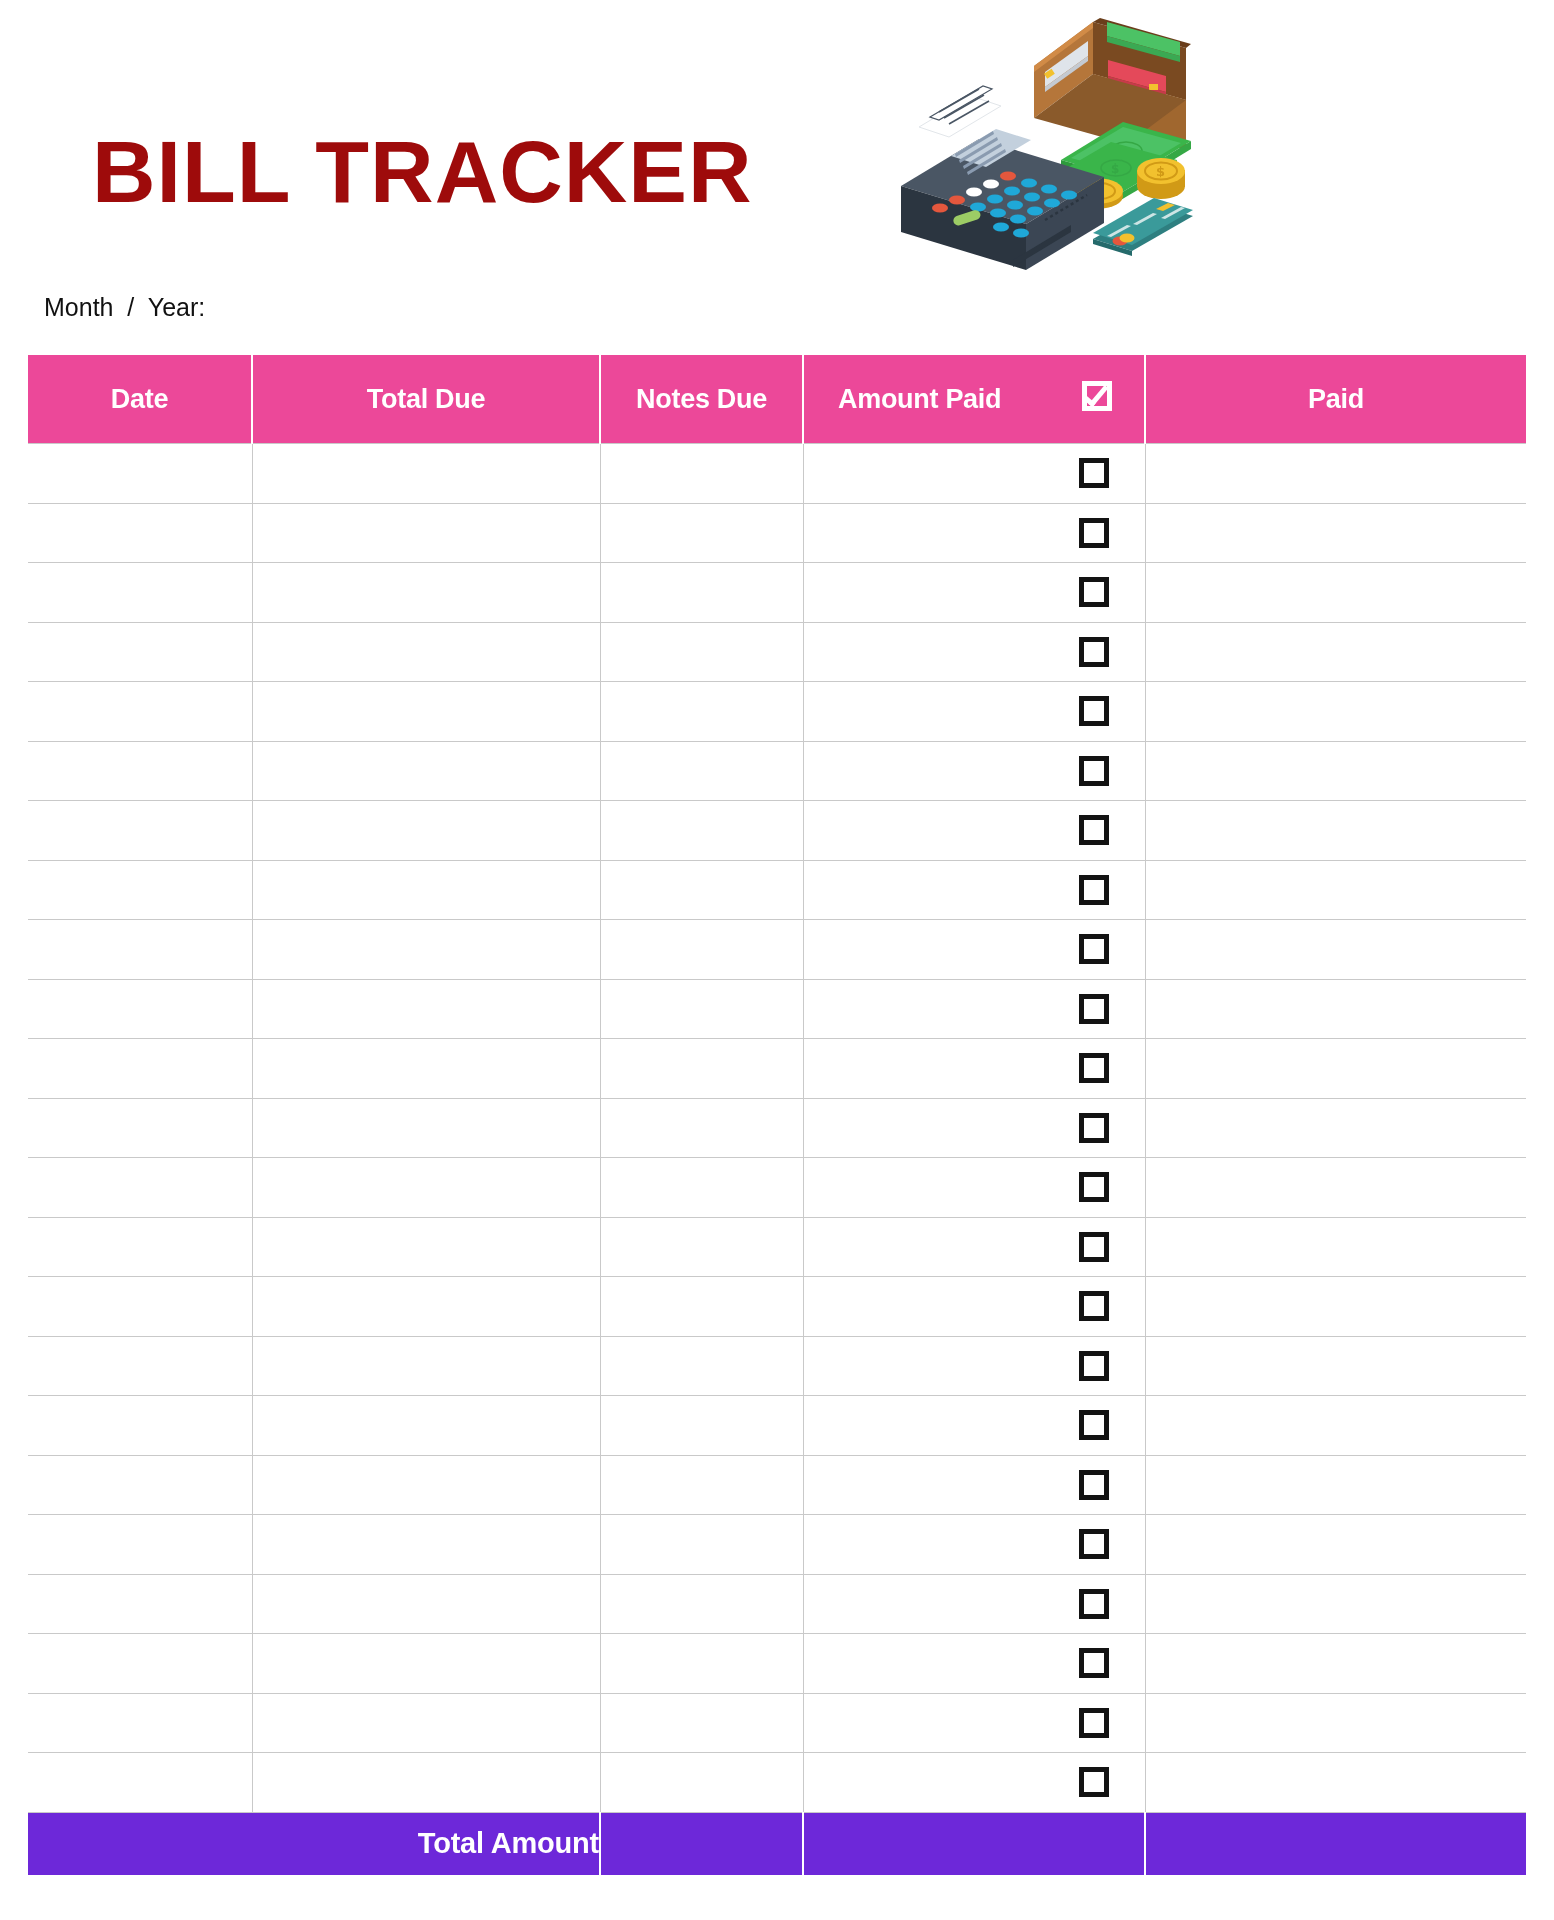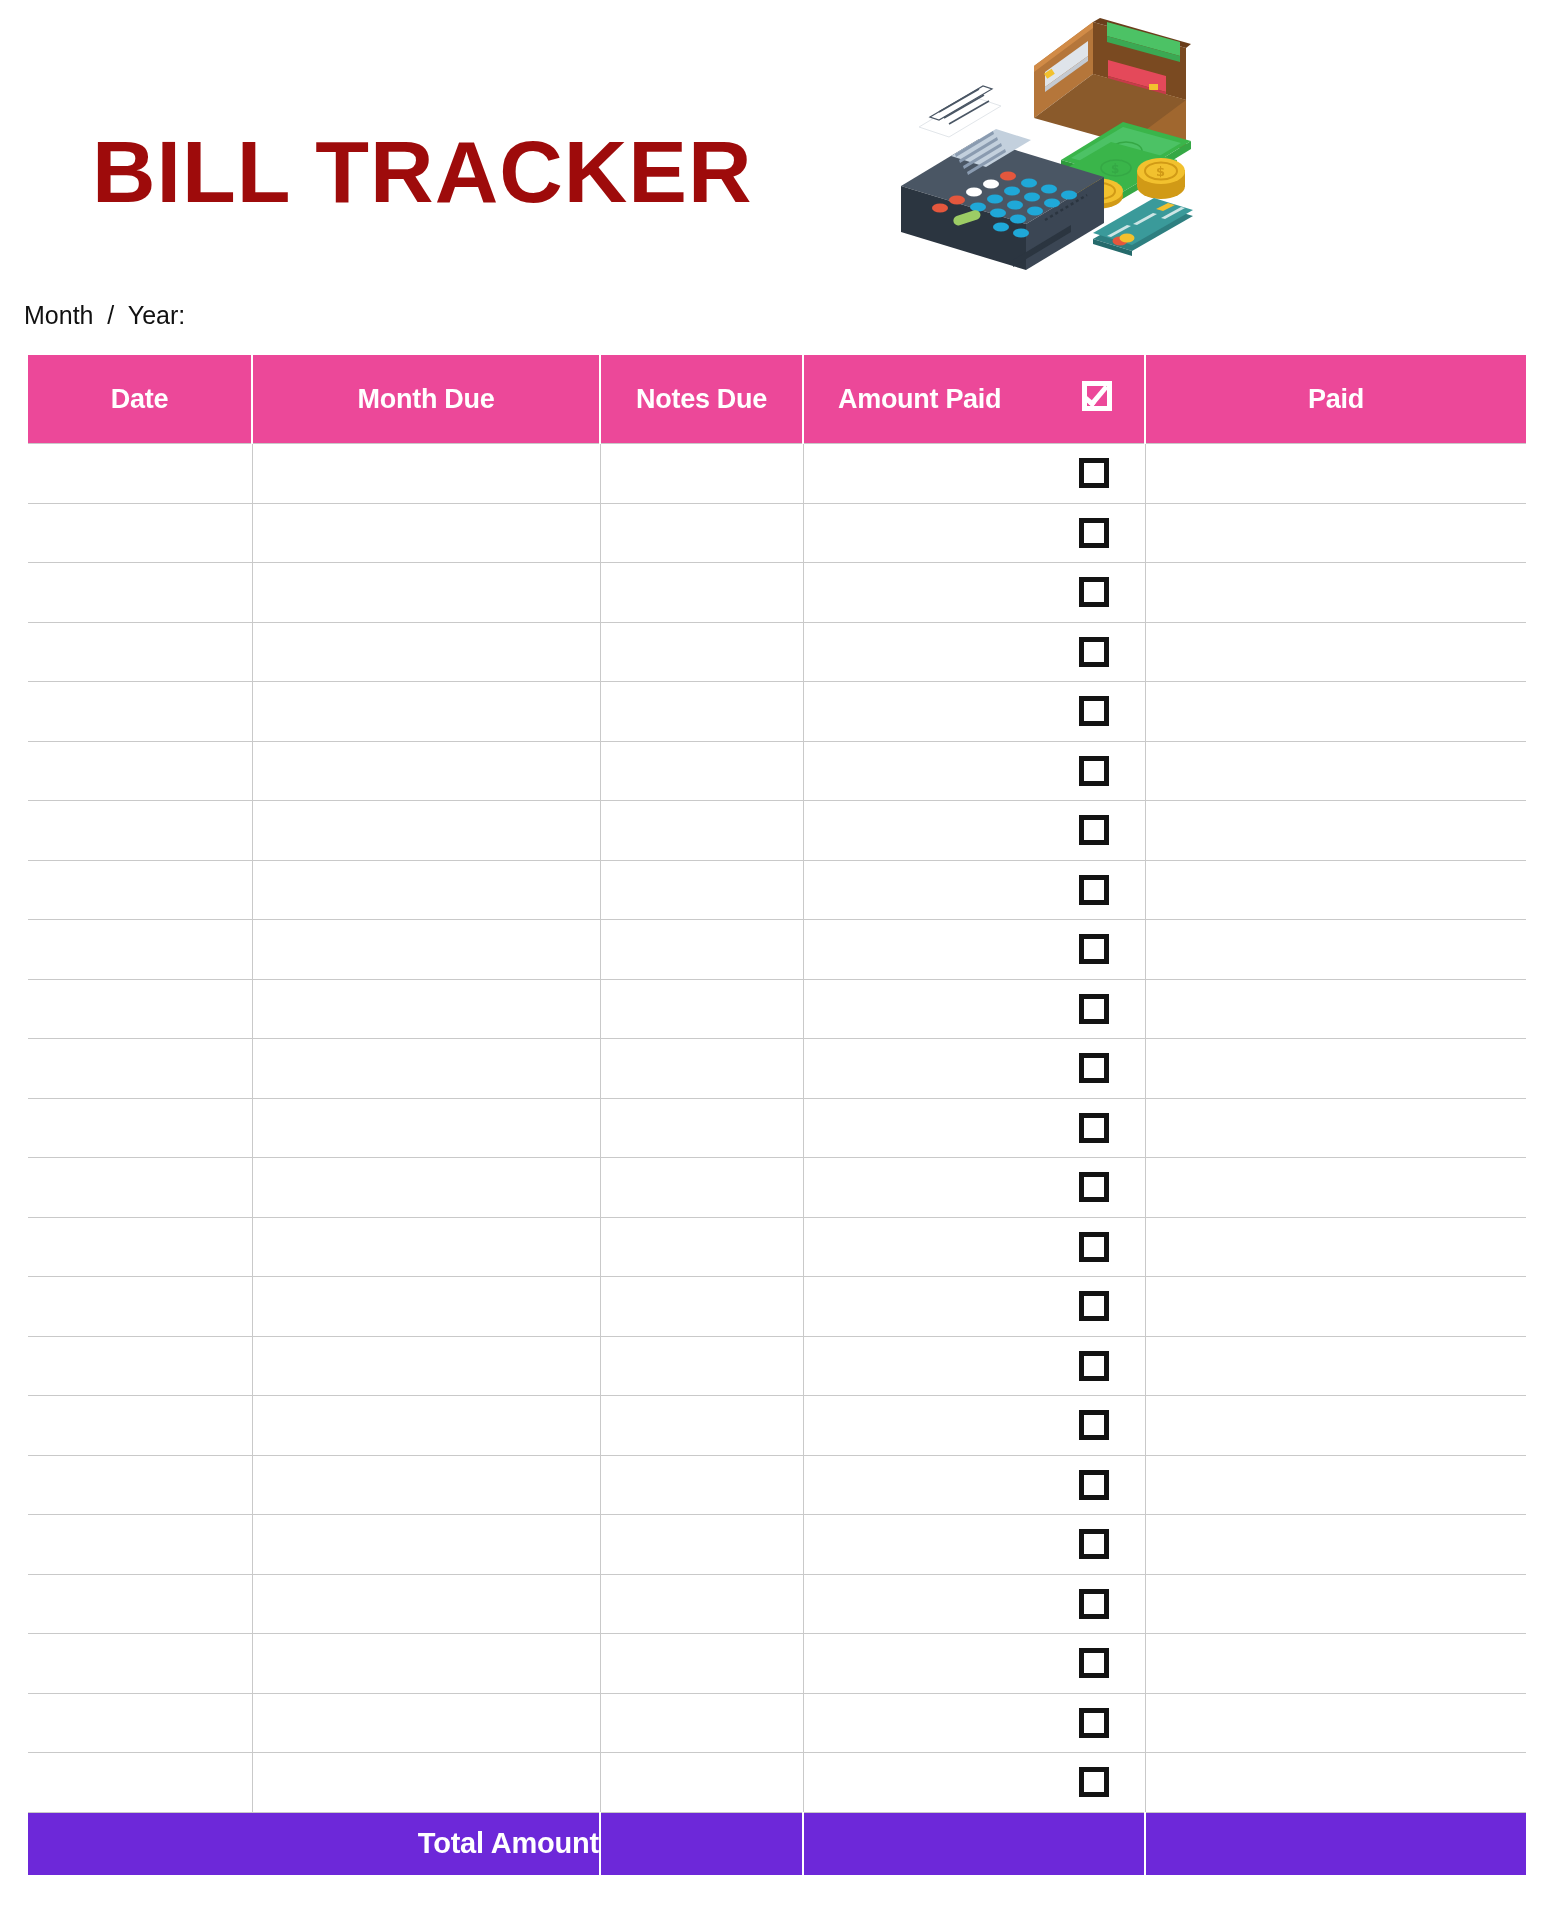--- a/index.html
+++ b/index.html
@@ -30,26 +30,25 @@
     font-size: 88px;
     font-weight: bold;
     letter-spacing: 1px;
     color: #9e0b0b;
     line-height: 1;
     white-space: nowrap;
   }
 
   #month-year-label {
     position: absolute;
-    left: 24px;
+    left: 44px;
     top: 293px;
     font-size: 25px;
     color: #111111;
     white-space: pre;
-    margin-top: 8px;
   }
 
   
   #payment-illustration {
     position: absolute;
     left: 895px;
     top: 8px;
     width: 300px;
     height: 290px;
   }
@@ -286,21 +285,21 @@
     <col class="c-date">
     <col class="c-billdue">
     <col class="c-amtdue">
     <col class="c-amtpaid">
     <col class="c-notes">
   </colgroup>
 
   <thead>
     <tr>
       <th>Date</th>
-      <th>Month Due</th>
+      <th>Total Due</th>
       <th>Notes Due</th>
       <th>
         <div class="hdr-paid-wrap">
           <span class="hdr-paid-label">Amount Paid</span>
           <span class="hdr-check">
             <span class="box"></span>
             <span class="tick"></span>
           </span>
         </div>
       </th>

